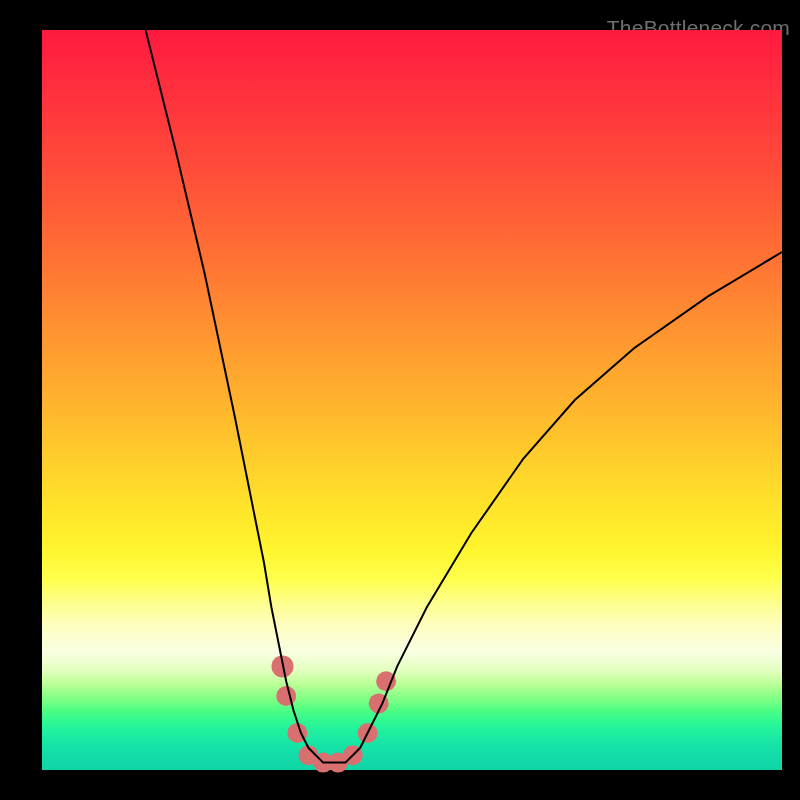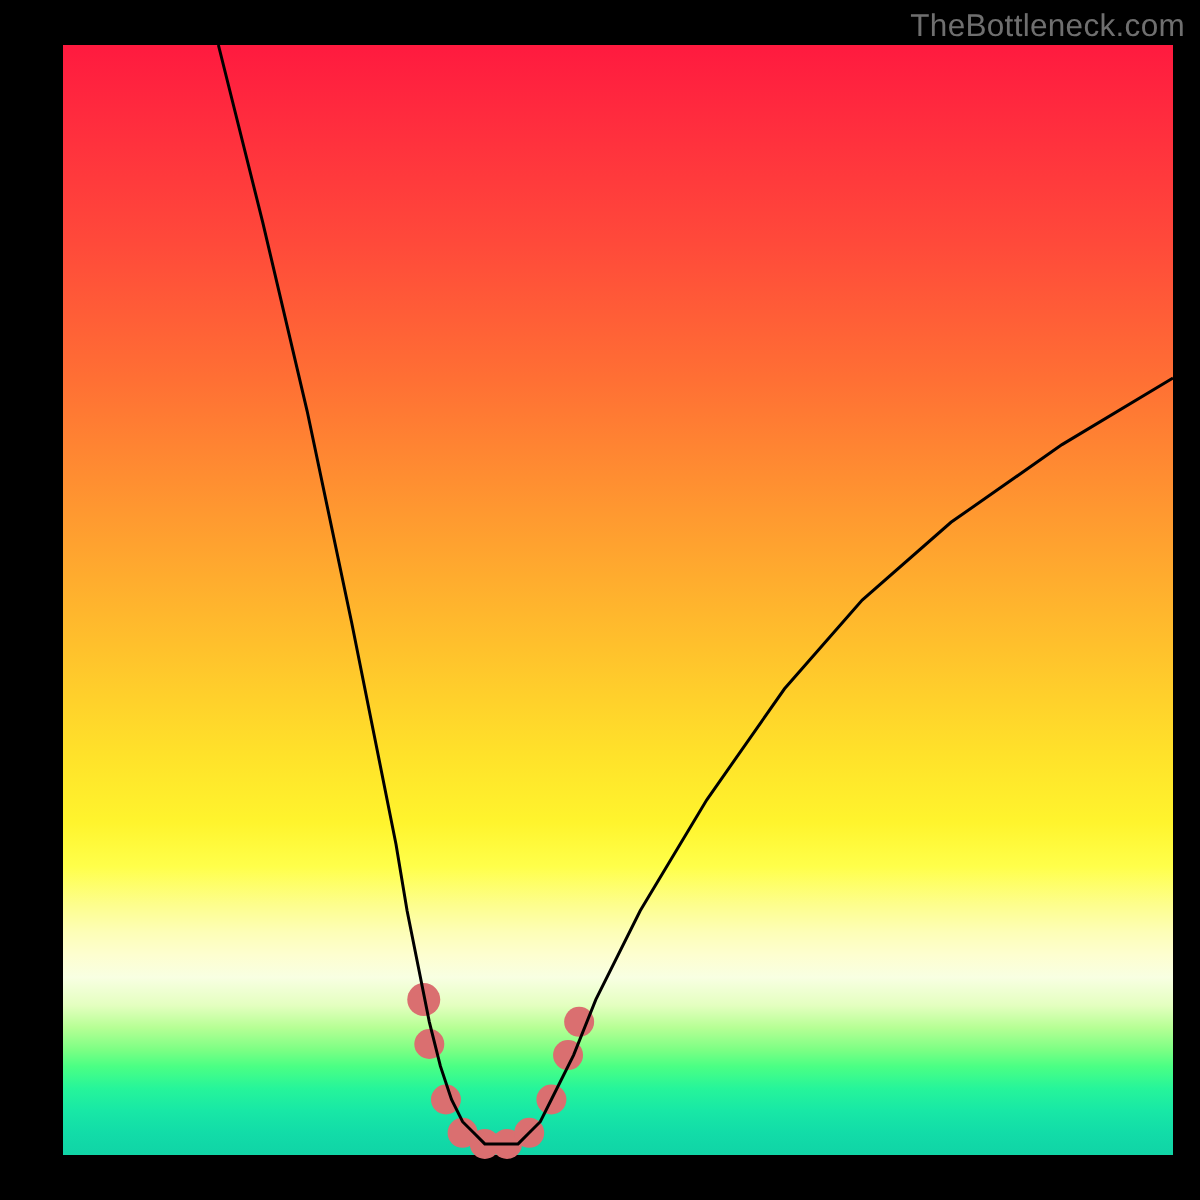--- a/index.html
+++ b/index.html
@@ -12,21 +12,21 @@
     font-family: Arial, sans-serif;
   }
   .frame {
     position: absolute;
     left: 0; top: 0;
     width: 800px; height: 800px;
     background: #000;
   }
   .watermark {
     position: absolute;
-    top: 6px;
+    top: 16px;
     right: 10px;
     color: #6f6f6f;
     font-size: 21px;
     font-weight: 500;
     letter-spacing: 0.2px;
   }
   .plot-bg {
     position: absolute;
     left: 42px;
     top: 30px;

